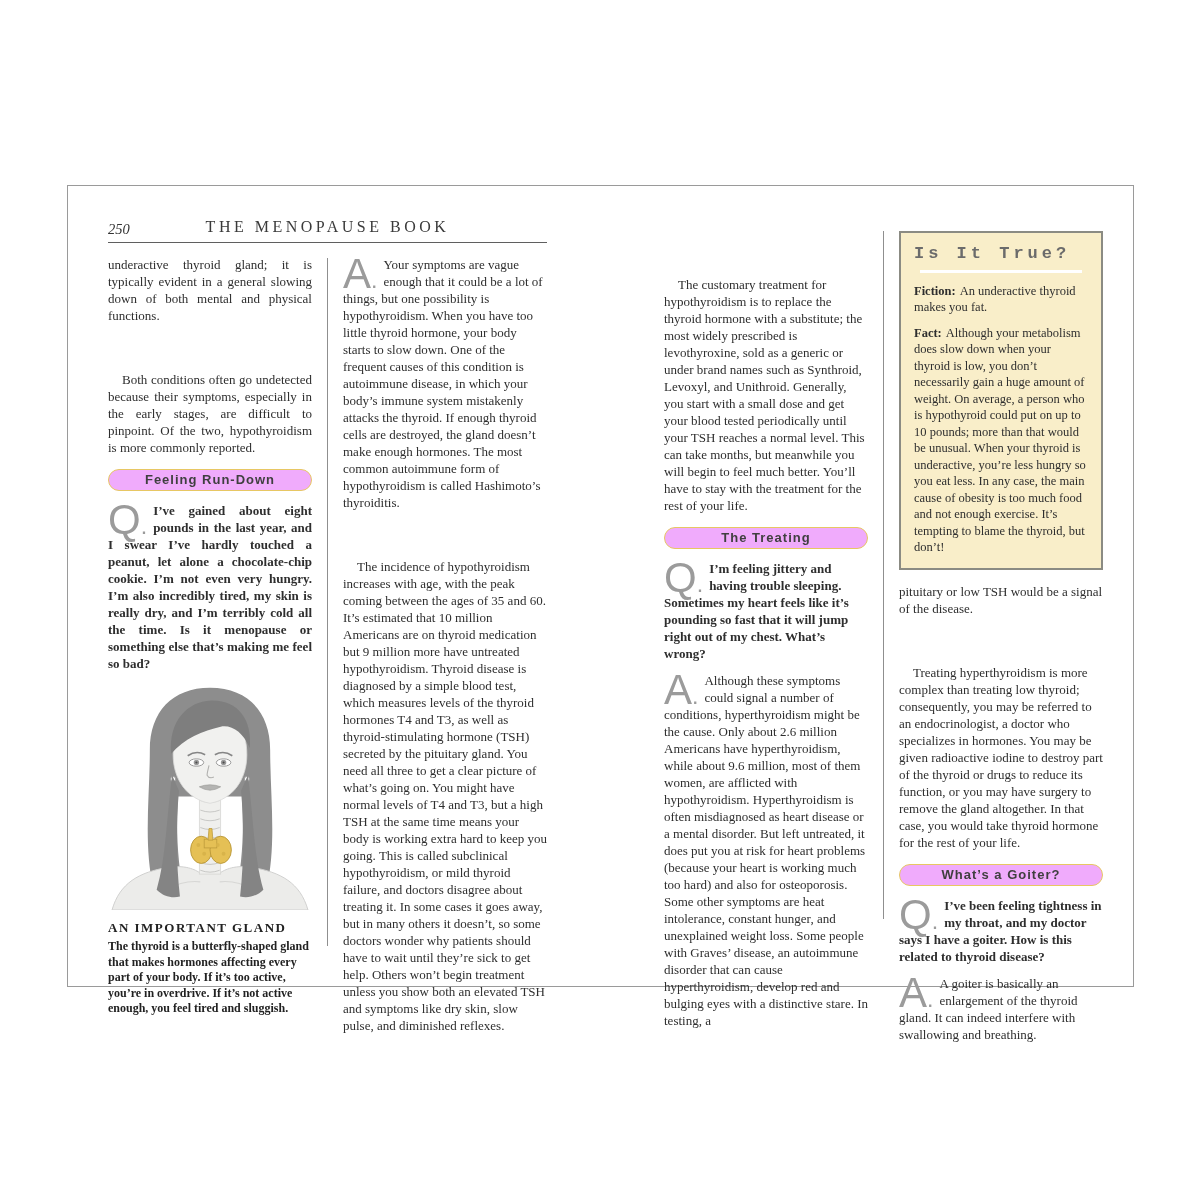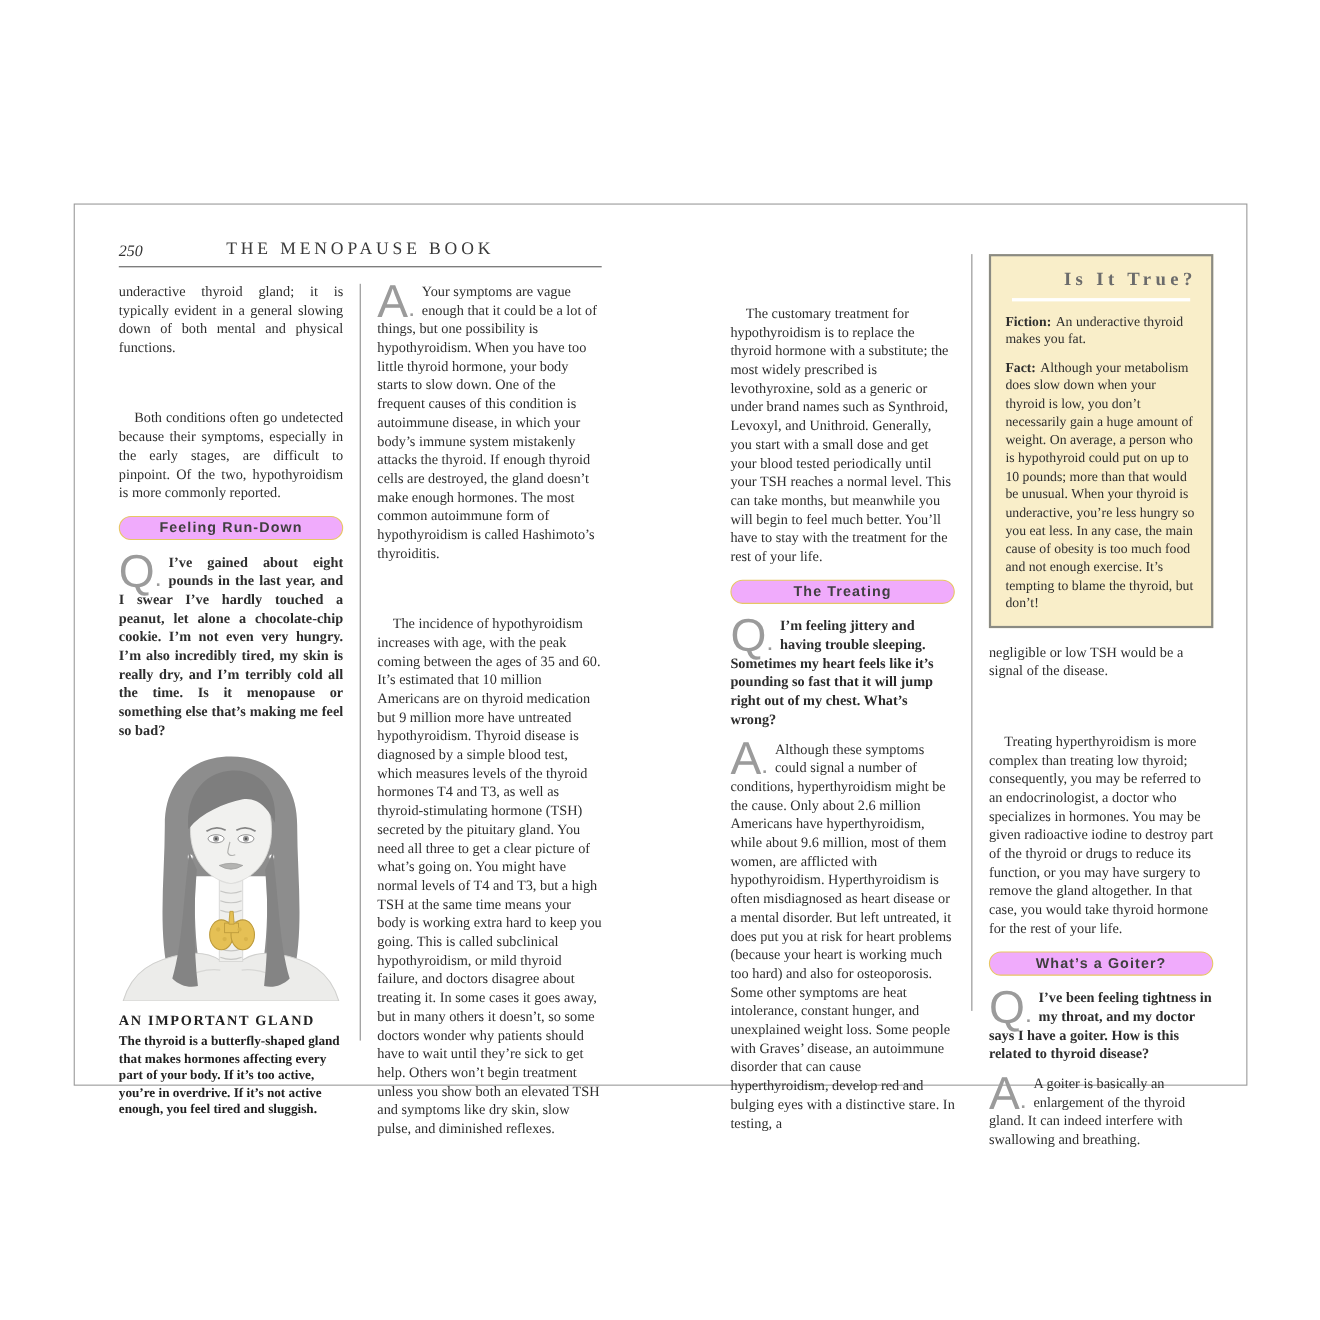--- a/index.html
+++ b/index.html
@@ -48,21 +48,21 @@
 
   .illo{margin:8px auto 6px;width:204px;height:232px;}
   .cap-title{font-size:13px;font-weight:bold;letter-spacing:1.5px;color:#222;margin:4px 0 3px;}
   .cap-body{font-size:12px;font-weight:bold;line-height:15.5px;color:#222;}
 
   .truebox{
     background:#F9EEC9;border:2px solid #8B8B83;
     padding:11px 13px 12px;margin:2px 0 13px;box-sizing:border-box;width:204px;
   }
   .truebox-title{
-    text-align:right;font-family:Liberation Serif, serif;font-weight:bold;
+    text-align:left;font-family:Liberation Mono, monospace;font-weight:bold;
     font-size:17px;letter-spacing:4px;color:#6b6b6b;
   }
   .truebox-rule{height:2.5px;background:#ffffff;margin:7px 6px 10px;}
   .truebox p{font-size:12.5px;line-height:16.5px;margin-bottom:9px;}
   .truebox p:last-child{margin-bottom:0;}
   .lbl{font-weight:bold;margin-right:4px;}
 </style>
 </head>
 <body>
 
@@ -178,21 +178,21 @@
         </p>
       </div>
 
       <div class="col c2">
         <div class="truebox">
           <div class="truebox-title">Is It True?</div>
           <div class="truebox-rule"></div>
           <p><span class="lbl">Fiction:</span><span>An underactive thyroid makes you fat.</span></p>
           <p><span class="lbl">Fact:</span><span>Although your metabolism does slow down when your thyroid is low, you don’t necessarily gain a huge amount of weight. On average, a person who is hypothyroid could put on up to 10 pounds; more than that would be unusual. When your thyroid is underactive, you’re less hungry so you eat less. In any case, the main cause of obesity is too much food and not enough exercise. It’s tempting to blame the thyroid, but don’t!</span></p>
         </div>
-        <p>negligible or low TSH would be a signal of the disease.</p>
+        <p>pituitary or low TSH would be a signal of the disease.</p>
         <p class="indent">Treating hyperthyroidism is more complex than treating low thyroid; consequently, you may be referred to an endocrinologist, a doctor who specializes in hormones. You may be given radioactive iodine to destroy part of the thyroid or drugs to reduce its function, or you may have surgery to remove the gland altogether. In that case, you would take thyroid hormone for the rest of your life.</p>
         <div class="pill">What’s a Goiter?</div>
         <p class="qa q-text">
           <span class="qa-letter">
               <span class="big">Q</span>
               <span class="dot">.</span>
             </span>
           <span>I’ve been feeling tightness in my throat, and my doctor says I have a goiter. How is this related to thyroid disease?</span>
         </p>
         <p class="qa">

